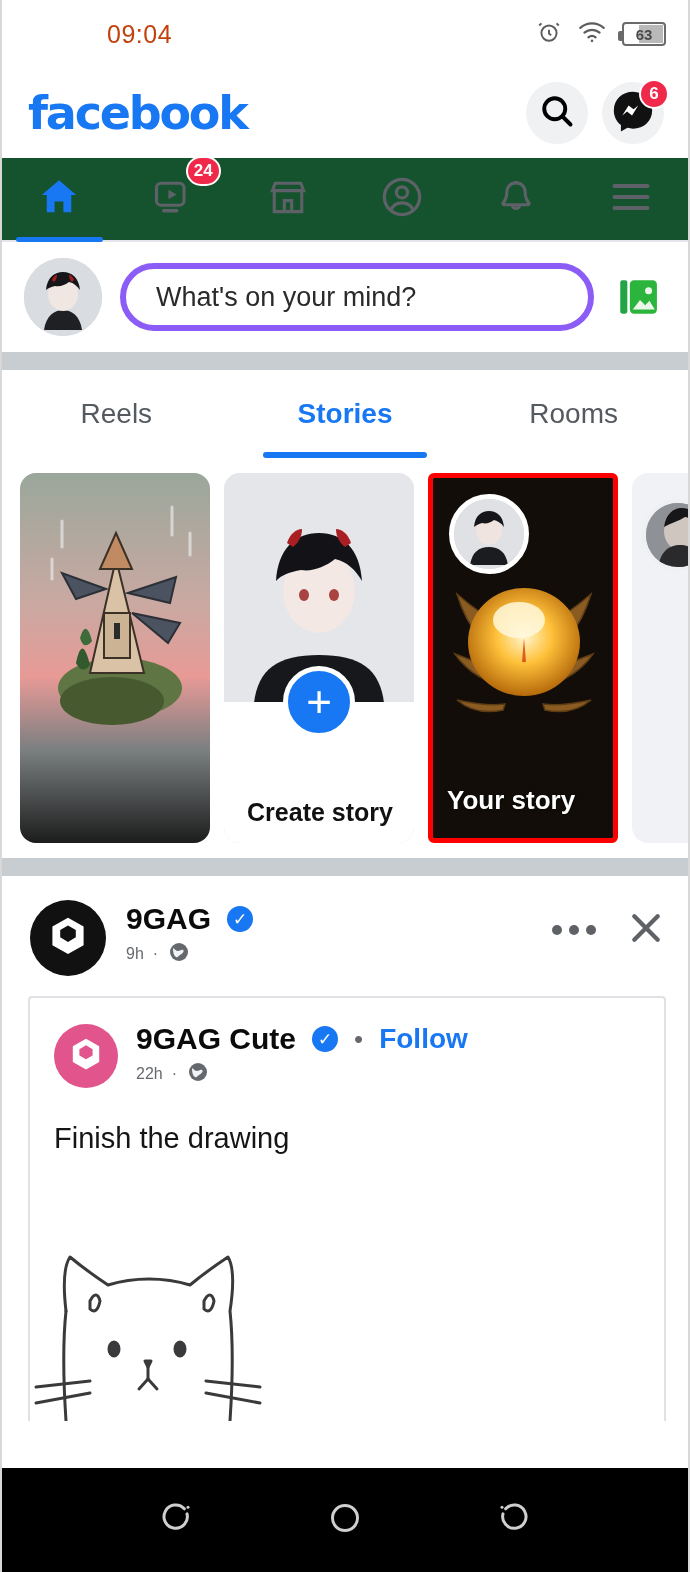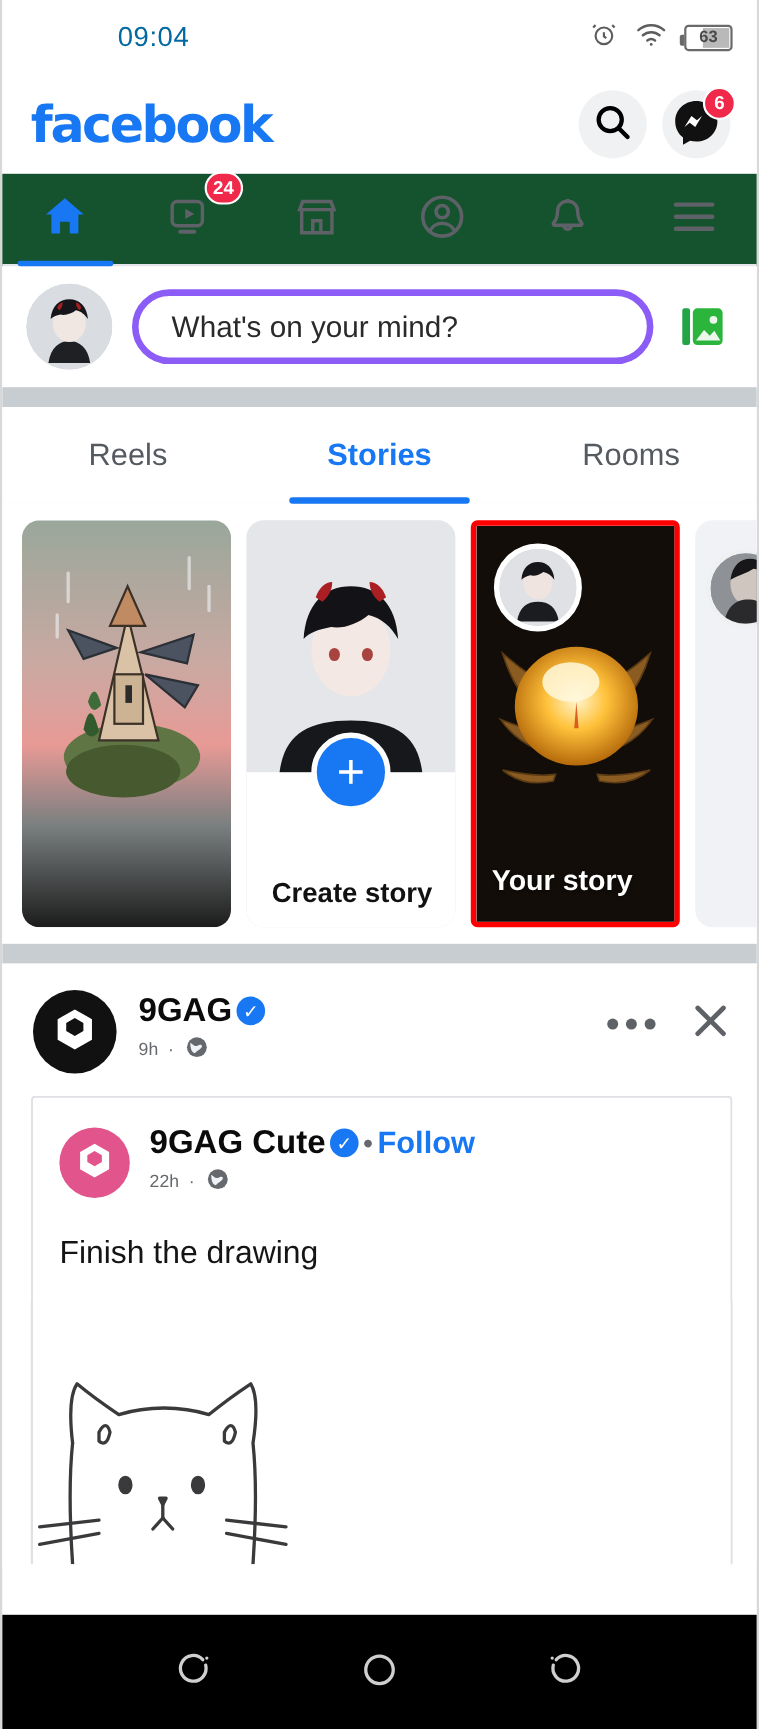--- a/index.html
+++ b/index.html
@@ -21,21 +21,21 @@
   
   .statusbar {
     height:68px;
     display:flex; align-items:center;
     position:relative;
     background:#ffffff;
   }
   .status-time {
     position:absolute; left:105px; top:50%;
     transform:translateY(-50%);
-    font-size:25px; color:#0369a1; letter-spacing:0.5px;
+    font-size:25px; color:#c2410c; letter-spacing:0.5px;
   }
   .status-right {
     position:absolute; right:22px; top:50%;
     transform:translateY(-50%);
     display:flex; align-items:center; gap:16px;
   }
   .battery {
     width:44px; height:24px;
     border:2.5px solid #6a6a6a; border-radius:4px;
     display:flex; align-items:center; justify-content:center;
@@ -208,21 +208,21 @@
     gap:20px;
   }
   .page-logo {
     width:76px; height:76px; border-radius:50%;
     flex:0 0 auto;
     display:flex; align-items:center; justify-content:center;
   }
   .logo-black { background:#111111; }
   .logo-pink  { background:#E1548C; }
   .post-meta { flex:1; padding-top:2px; }
-  .post-name-row { display:flex; align-items:center; gap:4px; }
+  .post-name-row { display:flex; align-items:center; gap:16px; }
   .post-name { font-size:30px; font-weight:700; color:#0b0b0b; }
   .verified {
     width:26px; height:26px; border-radius:50%; background:#1877F2;
     display:flex; align-items:center; justify-content:center;
     color:#fff; font-size:17px; line-height:1;
   }
   .dot-sep { color:#65696e; font-size:26px; }
   .follow-link { color:#1877F2; font-size:28px; font-weight:700; }
   .post-sub { display:flex; align-items:center; gap:9px; margin-top:4px; color:#65696e; font-size:16px; }
   .post-actions { display:flex; align-items:center; gap:30px; padding-top:8px; }

